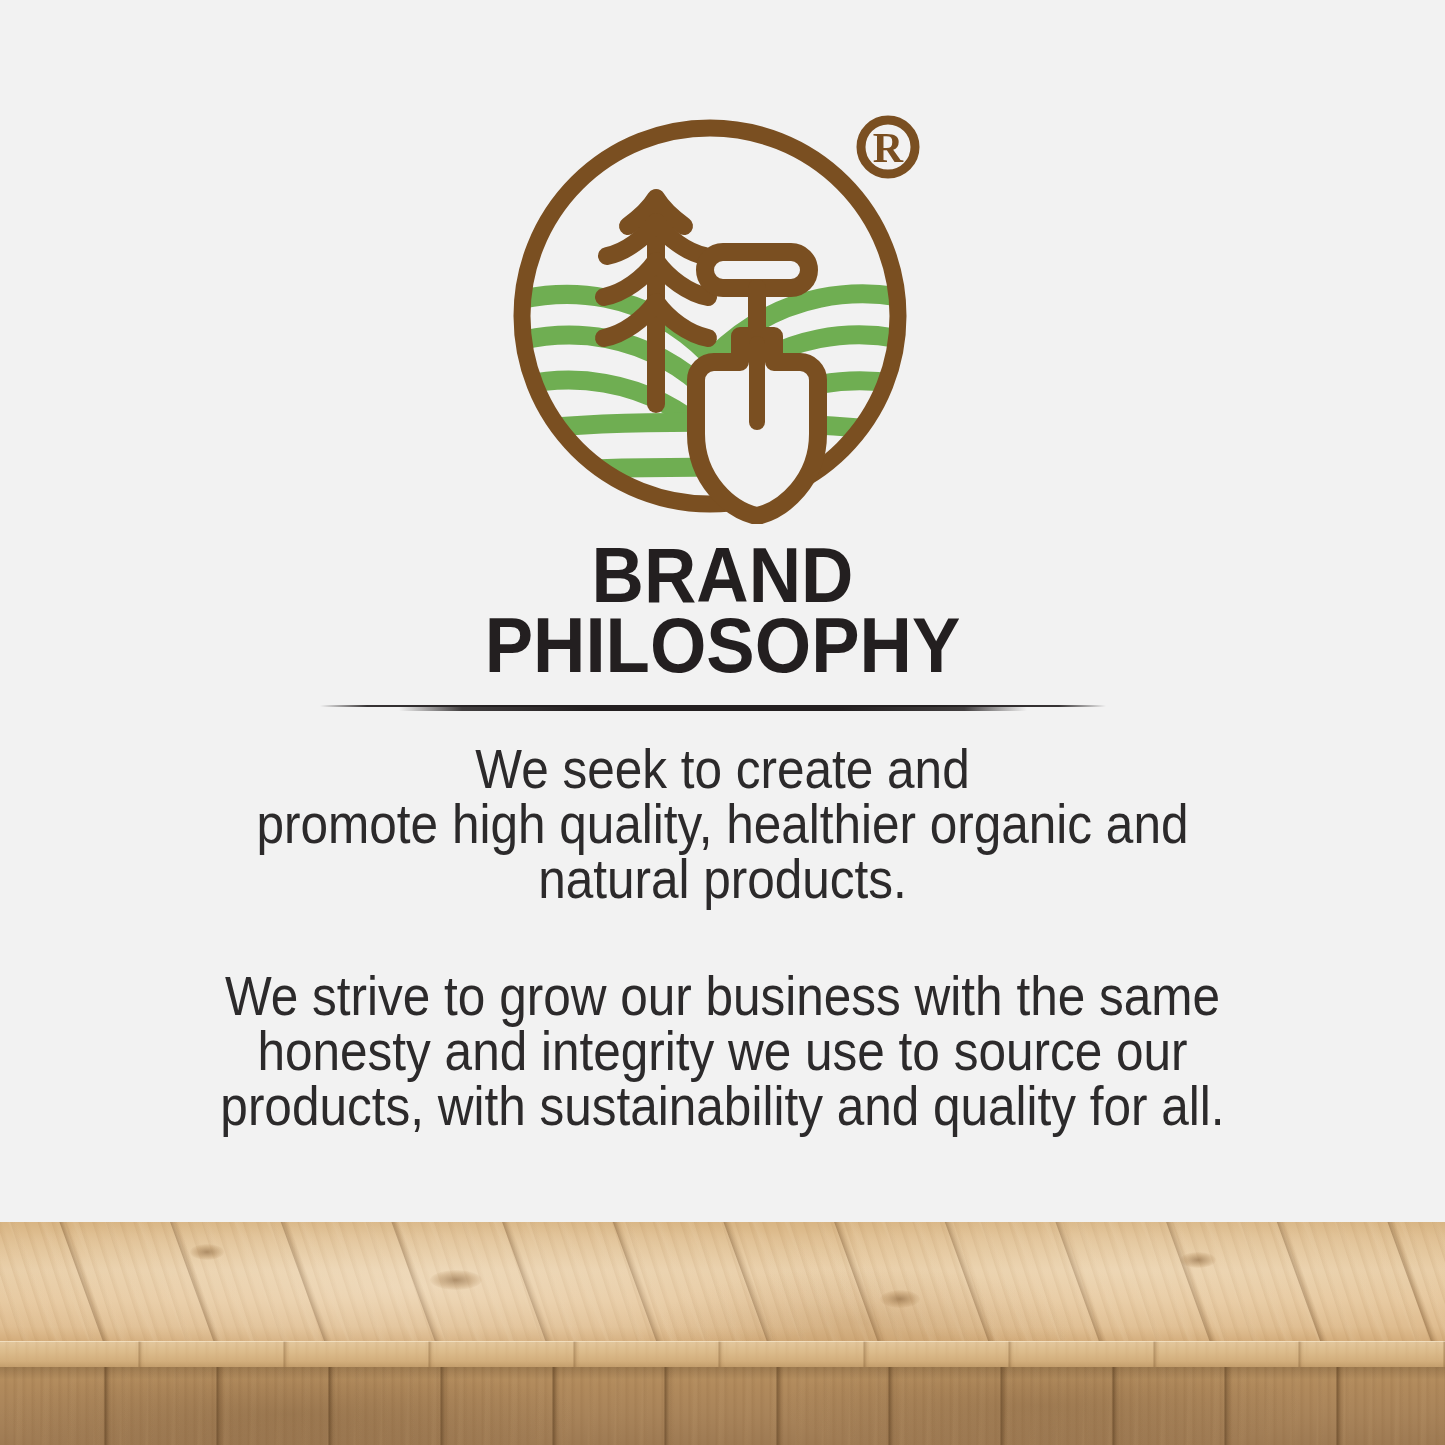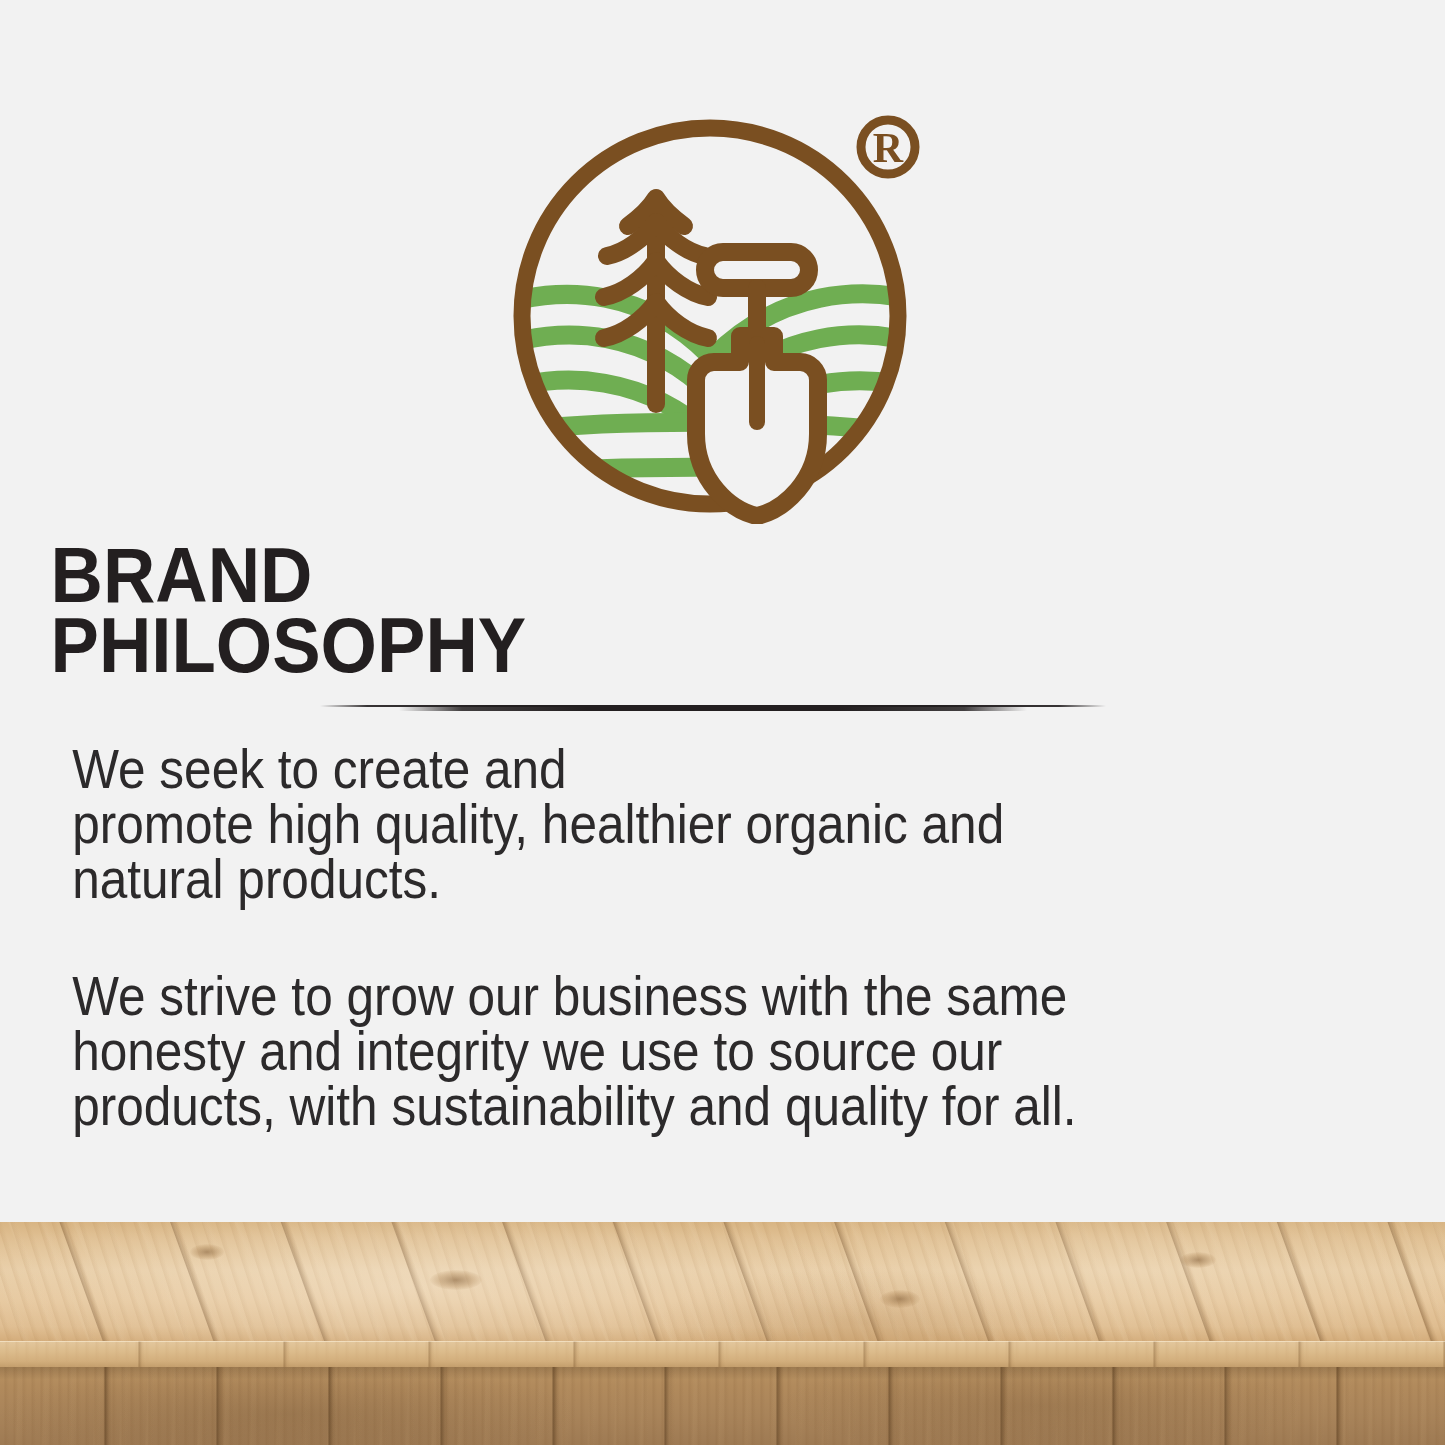--- a/index.html
+++ b/index.html
@@ -35,21 +35,21 @@
     display: block;
     margin: 0 auto;
   }
 
   
   #title-block {
     position: absolute;
     left: 0;
     top: 540px;
     width: 1445px;
-    text-align: left;
+    text-align: center;
   }
   .title-line {
     color: #231f20;
     font-family: "Liberation Sans Narrow", "Liberation Sans", sans-serif;
     font-weight: bold;
     font-size: 78px;
     line-height: 70px;
     letter-spacing: 0px;
     transform: scaleX(0.93);
     transform-origin: center center;
@@ -93,21 +93,21 @@
       rgba(35,31,32,0.85) 90%,
       rgba(35,31,32,0) 100%);
   }
 
   
   #body-block {
     position: absolute;
     left: 0;
     top: 742px;
     width: 1445px;
-    text-align: left;
+    text-align: center;
   }
   .para {
     color: #2c2a2b;
     font-family: "Liberation Sans Narrow", "Liberation Sans", sans-serif;
     font-size: 55px;
     line-height: 55px;
     transform: scaleX(0.90);
     transform-origin: center center;
   }
   .para .ln {

